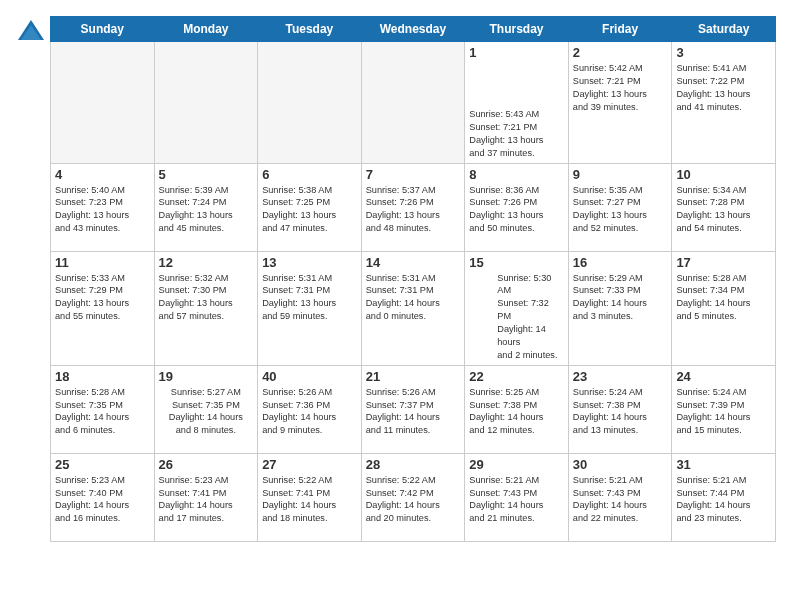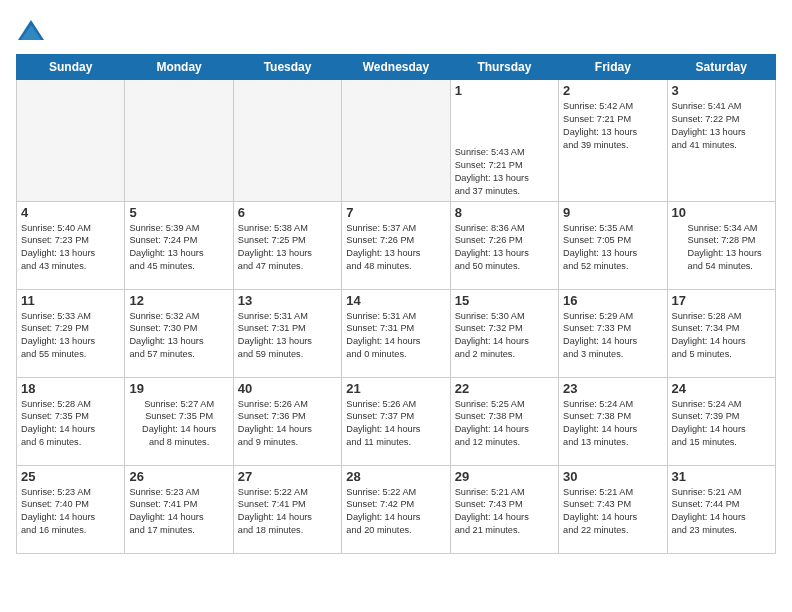--- a/index.html
+++ b/index.html
@@ -8,21 +8,21 @@
       background: #fff;
       width: 792px;
       height: 612px;
       overflow: hidden;
     }
     .page {
       width: 792px;
       height: 494px;
       padding: 16px;
       display: flex;
-      flex-direction: column;
+      flex-direction: row;
     }
     .header {
       display: flex;
       justify-content: space-between;
       align-items: flex-start;
       margin-bottom: 8px;
     }
     .logo {
       display: flex;
       align-items: center;
@@ -193,27 +193,27 @@
           <td>
             <span class="day-number">8</span>
             <div class="day-info" style="white-space: pre-line;">Sunrise: 8:36 AM
 Sunset: 7:26 PM
 Daylight: 13 hours
 and 50 minutes.</div>
           </td>
           <td>
             <span class="day-number">9</span>
             <div class="day-info" style="white-space: pre-line;">Sunrise: 5:35 AM
-Sunset: 7:05 PM
+Sunset: 7:27 PM
 Daylight: 13 hours
 and 52 minutes.</div>
           </td>
           <td>
             <span class="day-number">10</span>
-            <div class="day-info" style="white-space: pre-line; margin-left: 16px;">Sunrise: 5:34 AM
+            <div class="day-info" style="white-space: pre-line;">Sunrise: 5:34 AM
 Sunset: 7:28 PM
 Daylight: 13 hours
 and 54 minutes.</div>
           </td>
         </tr>
         <tr>
           <td>
             <span class="day-number">11</span>
             <div class="day-info" style="white-space: pre-line;">Sunrise: 5:33 AM
 Sunset: 7:29 PM
@@ -236,21 +236,21 @@
           </td>
           <td>
             <span class="day-number">14</span>
             <div class="day-info" style="white-space: pre-line;">Sunrise: 5:31 AM
 Sunset: 7:31 PM
 Daylight: 14 hours
 and 0 minutes.</div>
           </td>
           <td>
             <span class="day-number">15</span>
-            <div class="day-info" style="white-space: pre-line;">Sunrise: 5:30 AM
+            <div class="day-info" style="white-space: pre-line; margin-left: 28px;">Sunrise: 5:30 AM
 Sunset: 7:32 PM
 Daylight: 14 hours
 and 2 minutes.</div>
           </td>
           <td>
             <span class="day-number">16</span>
             <div class="day-info" style="white-space: pre-line;">Sunrise: 5:29 AM
 Sunset: 7:33 PM
 Daylight: 14 hours
 and 3 minutes.</div>

